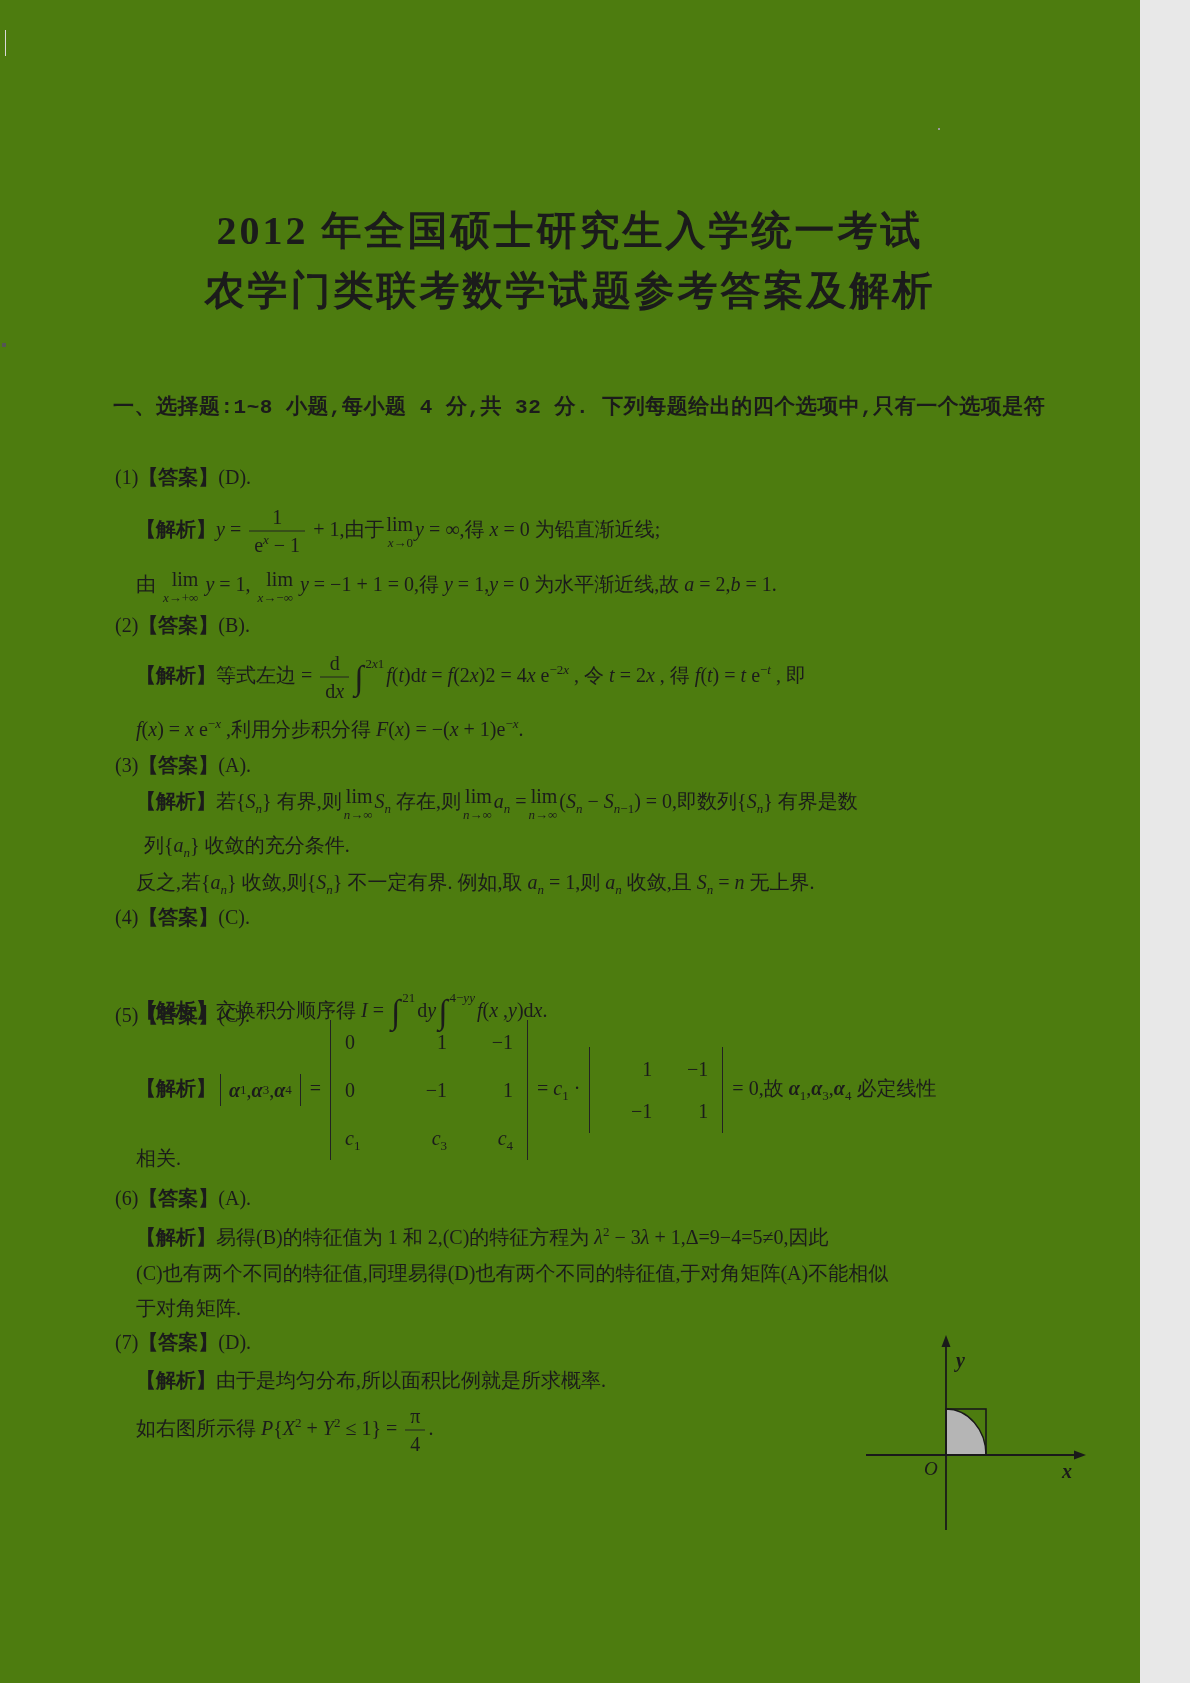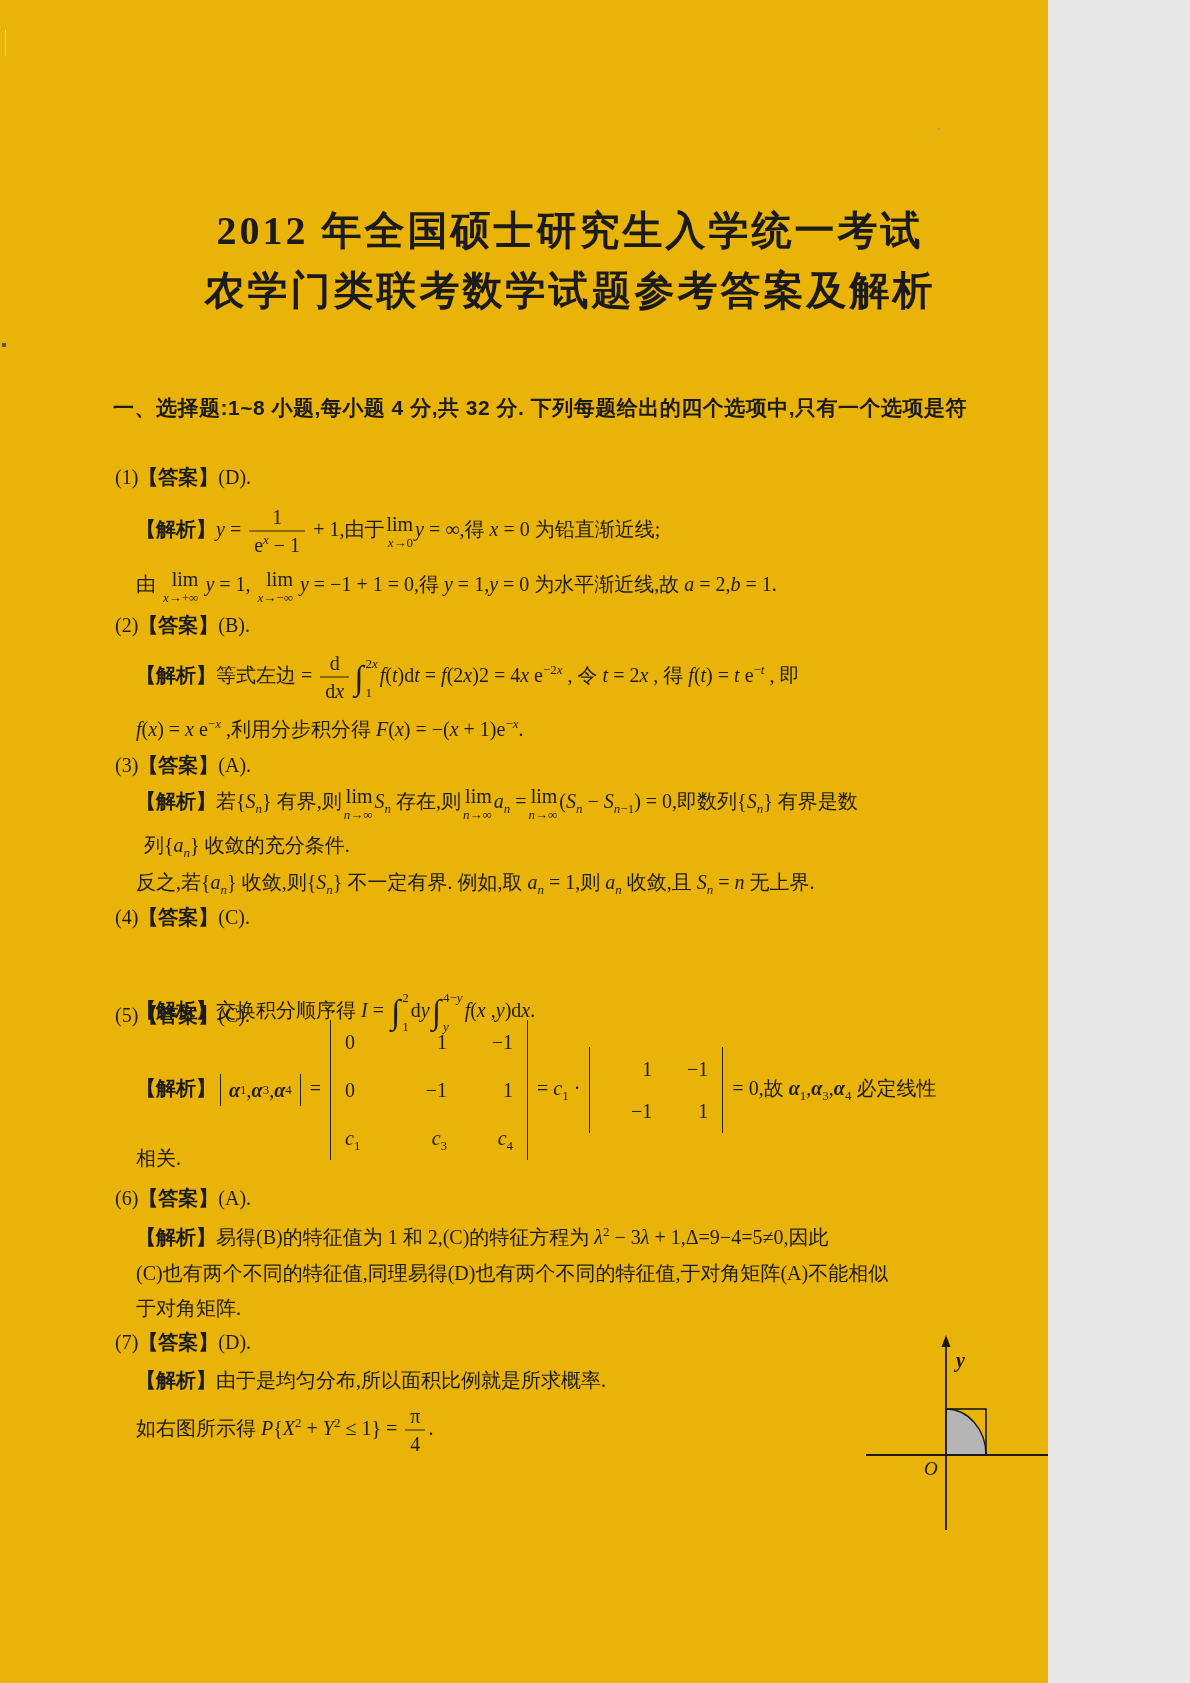--- a/index.html
+++ b/index.html
@@ -1,37 +1,37 @@
 <!DOCTYPE html>
 <html><head>
 <meta charset="utf-8">
 <style>
   html,body{margin:0;padding:0;background:#e8e8e8;}
-  .page{position:relative;width:1048px;height:1683px;background:#eab308;overflow:hidden;
+  .page{position:relative;width:1140px;height:1683px;background:#4d7c0f;overflow:hidden;
         font-family:"Liberation Serif",serif;color:#1b1b1b;}
   .line{position:absolute;white-space:nowrap;font-size:20px;line-height:28px;
         transform:translateY(-50%);}
   .title{left:0;width:1140px;text-align:center;font-weight:bold;font-size:40px;
          letter-spacing:3px;line-height:48px;}
-  .sec{font-family:Liberation Sans, sans-serif;font-weight:bold;font-size:21px;letter-spacing:0.5px;}
+  .sec{font-family:Liberation Mono, monospace;font-weight:bold;font-size:21px;letter-spacing:0.5px;}
   b{font-weight:bold;}
   i{font-style:italic;}
   sup,sub{font-size:13px;line-height:0;}
   
   .frac{display:inline-block;vertical-align:middle;text-align:center;margin:0 3px;}
   .frac .num{display:block;padding:0 5px 2px;border-bottom:1.5px solid #222;line-height:1.15;}
   .frac .den{display:block;padding:2px 5px 0;line-height:1.15;}
   
   .lim{display:inline-block;vertical-align:middle;text-align:right;margin:16px 2px;}
   .lim .op{display:block;line-height:1.05;}
   .lim .under{display:block;font-size:13px;line-height:1;margin-top:1px;}
   
   .int{display:inline-block;vertical-align:middle;margin:0 2px;white-space:nowrap;}
   .int .isym{font-size:34px;vertical-align:middle;line-height:1;display:inline-block;}
-  .int .ilims{display:inline-flex;flex-direction:column;justify-content:space-between;
+  .int .ilims{display:inline-flex;flex-direction:row;justify-content:space-between;
               vertical-align:middle;font-size:13px;height:42px;margin-left:2px;line-height:1;}
   
   .det{display:inline-flex;vertical-align:middle;align-items:stretch;margin:0 4px;}
   .det .bar{border-left:1.6px solid #222;}
   .det .txt{padding:2px 8px;display:flex;align-items:center;}
   .det .mat{display:grid;padding:8px 14px;align-items:center;}
   .m3{grid-template-columns:36px 66px 66px;row-gap:20px;}
   .m2{grid-template-columns:48px 56px;row-gap:14px;}
   .c{display:block;}
   .l{text-align:left;}

